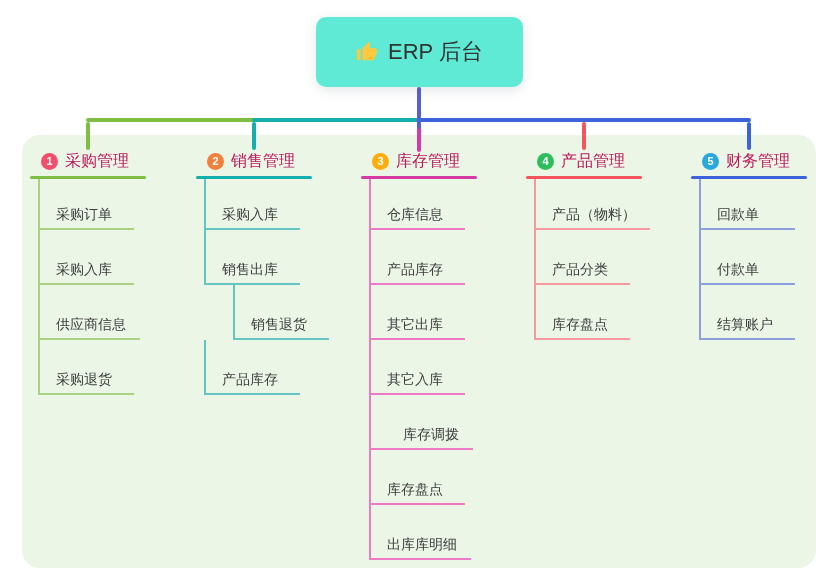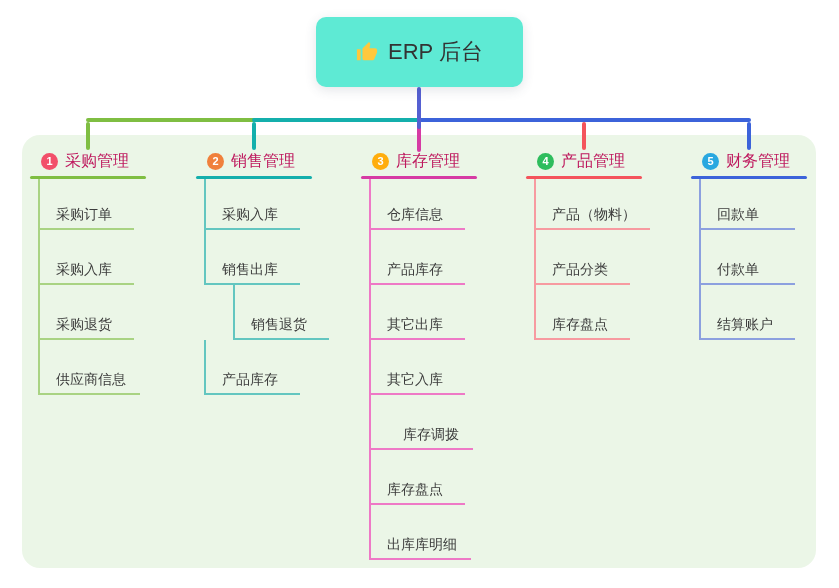--- a/index.html
+++ b/index.html
@@ -84,22 +84,22 @@
   <div id="branches-layer">
   <div class="branch" style="left: 30px;">
     <div class="branch-header">
       <span class="badge" style="background: rgb(242, 80, 106);">1</span>
       <span class="branch-label">采购管理</span>
     </div>
     <div class="branch-underline" style="background: rgb(127, 190, 66);"></div>
     <ul class="children">
           <li class="child" style="border-color: rgb(169, 211, 131);">采购订单</li>
           <li class="child" style="border-color: rgb(169, 211, 131);">采购入库</li>
+          <li class="child" style="border-color: rgb(169, 211, 131);">供应商信息</li>
           <li class="child" style="border-color: rgb(169, 211, 131);">采购退货</li>
-          <li class="child" style="border-color: rgb(169, 211, 131);">供应商信息</li>
         </ul>
   </div>
 
   <div class="branch" style="left: 196px;">
     <div class="branch-header">
       <span class="badge" style="background: rgb(240, 128, 60);">2</span>
       <span class="branch-label">销售管理</span>
     </div>
     <div class="branch-underline" style="background: rgb(20, 175, 172);"></div>
     <ul class="children">

